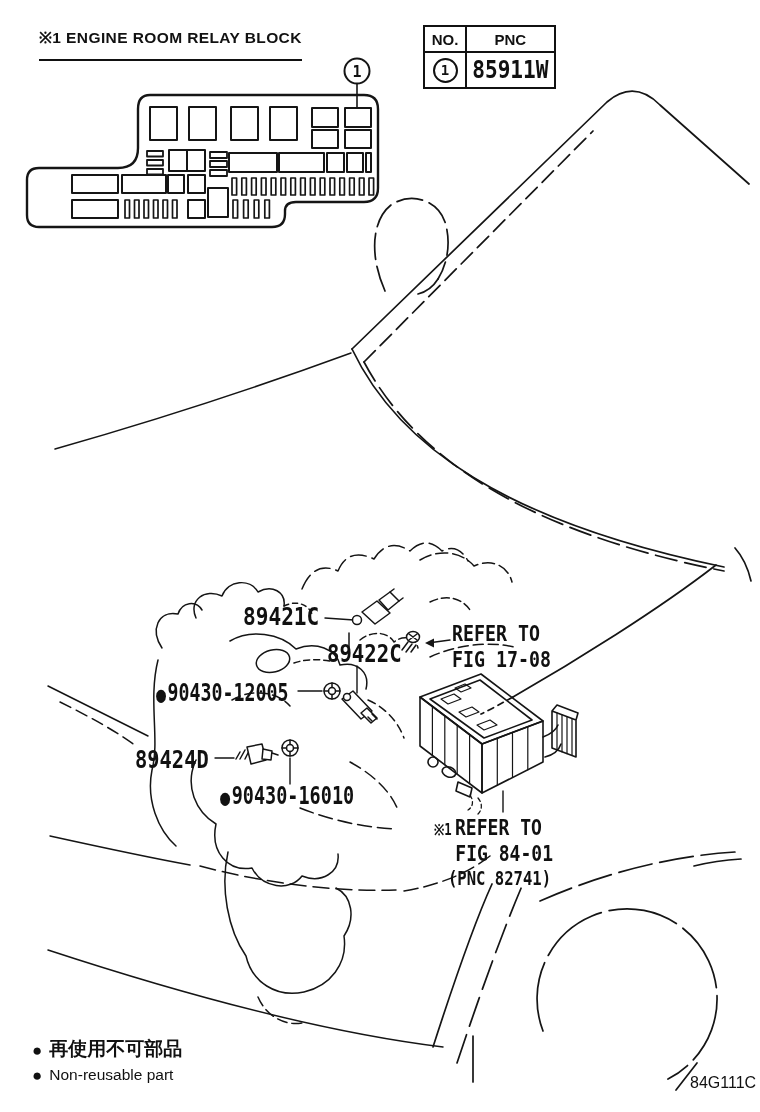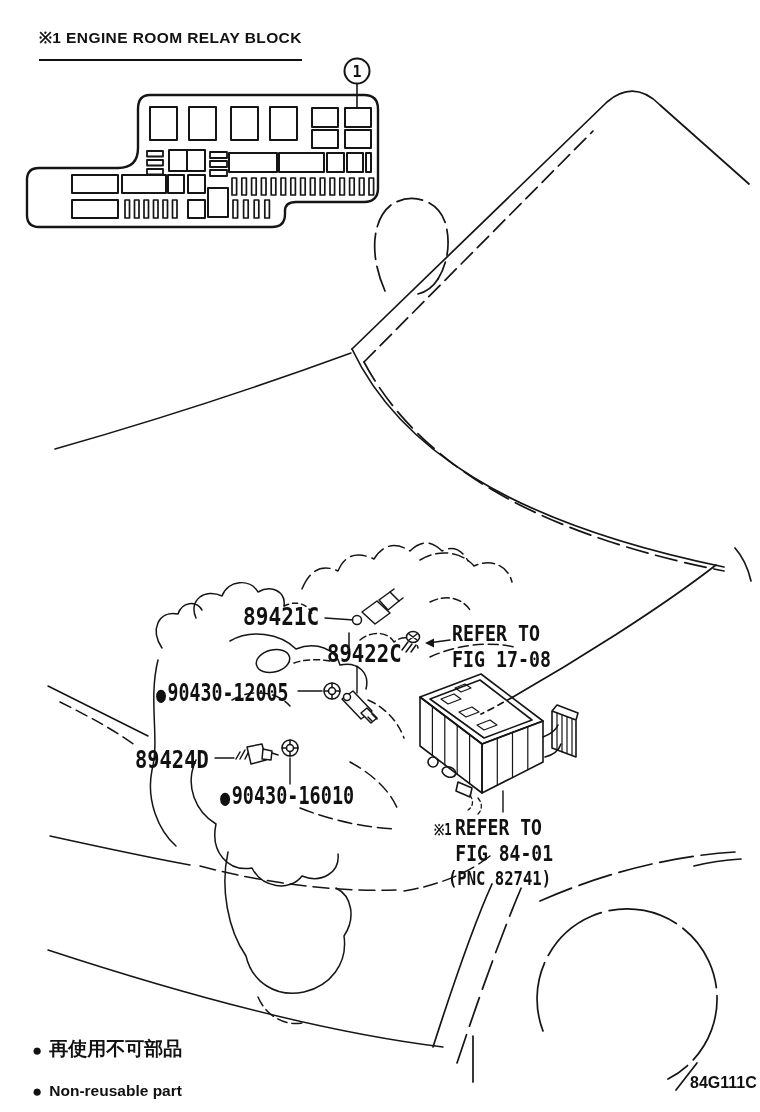--- a/index.html
+++ b/index.html
@@ -21,23 +21,23 @@
   .lbl{position:absolute;font-family:"DejaVu Sans Mono",monospace;font-weight:700;
        font-size:24px;line-height:1.02;white-space:nowrap;transform-origin:0 0;}
   .ref{position:absolute;font-family:"DejaVu Sans Mono",monospace;font-weight:700;
        font-size:22px;line-height:1.18;white-space:nowrap;transform-origin:0 0;}
   .ref .ind{margin-left:26px;}
   .ref .small{font-size:19px;margin-left:17px;}
   .note-mark{font-size:15px;font-weight:700;margin-right:4px;}
   .bullet{font-size:22px;vertical-align:-1px;margin-right:2px;}
   .legend{position:absolute;left:32px;top:1036px;}
   .legend .row1{font-family:Liberation Serif, serif;font-size:19px;font-weight:700;white-space:nowrap;}
-  .legend .row2{font-size:15.5px;font-weight:700;margin-top:20px;white-space:nowrap;}
+  .legend .row2{font-size:15.5px;font-weight:400;margin-top:4px;white-space:nowrap;}
   .legend .bullet{font-size:17px;margin-right:7px;}
-  .figcode{position:absolute;left:690px;top:1074px;font-size:16px;font-weight:700;white-space:nowrap;}
+  .figcode{position:absolute;left:690px;top:1074px;font-size:16px;font-weight:400;white-space:nowrap;}
 </style>
 </head>
 <body>
 
 <div class="page">
 
   <svg width="760" height="1112" viewBox="0 0 760 1112">
     <g fill="none" stroke="#151515" stroke-linecap="round" stroke-linejoin="round">
 
       <g>
@@ -170,20 +170,32 @@
         <circle cx="290" cy="748" r="3.5"></circle>
         <path fill="none" d="M290 740V744.5 M290 751.5V756 M282 748H286.5 M293.5 748H298"></path>
       </g>
 
       <text x="357" y="77" text-anchor="middle" font-family="DejaVu Sans Mono, monospace" font-weight="bold" font-size="15" fill="#111" stroke="none">1</text>
     </g>
   </svg>
 
   <div class="hdr">※1 ENGINE ROOM RELAY BLOCK</div>
 
+  <table class="pnc">
+    <tbody>
+        <tr>
+      <th class="no-col">NO.</th>
+      <th class="pnc-col">PNC</th>
+    </tr>
+    <tr>
+      <td class="no-col"><span class="circ">1</span></td>
+      <td class="pnc-col"><span class="pncval">85911W</span></td>
+    </tr>
+  </tbody>
+    </table>
 
   <div class="lbl" style="left:243px;top:605px;transform:scaleX(.88);">89421C</div>
 
   <div class="lbl" style="left:327px;top:642px;transform:scaleX(.86);">89422C</div>
 
   <div class="lbl" style="left:156px;top:681px;transform:scaleX(.76);"><span class="bullet">●</span><span>90430-12005</span></div>
 
   <div class="lbl" style="left:135px;top:748px;transform:scaleX(.85);">89424D</div>
 
   <div class="lbl" style="left:220px;top:784px;transform:scaleX(.77);"><span class="bullet">●</span><span>90430-16010</span></div>

